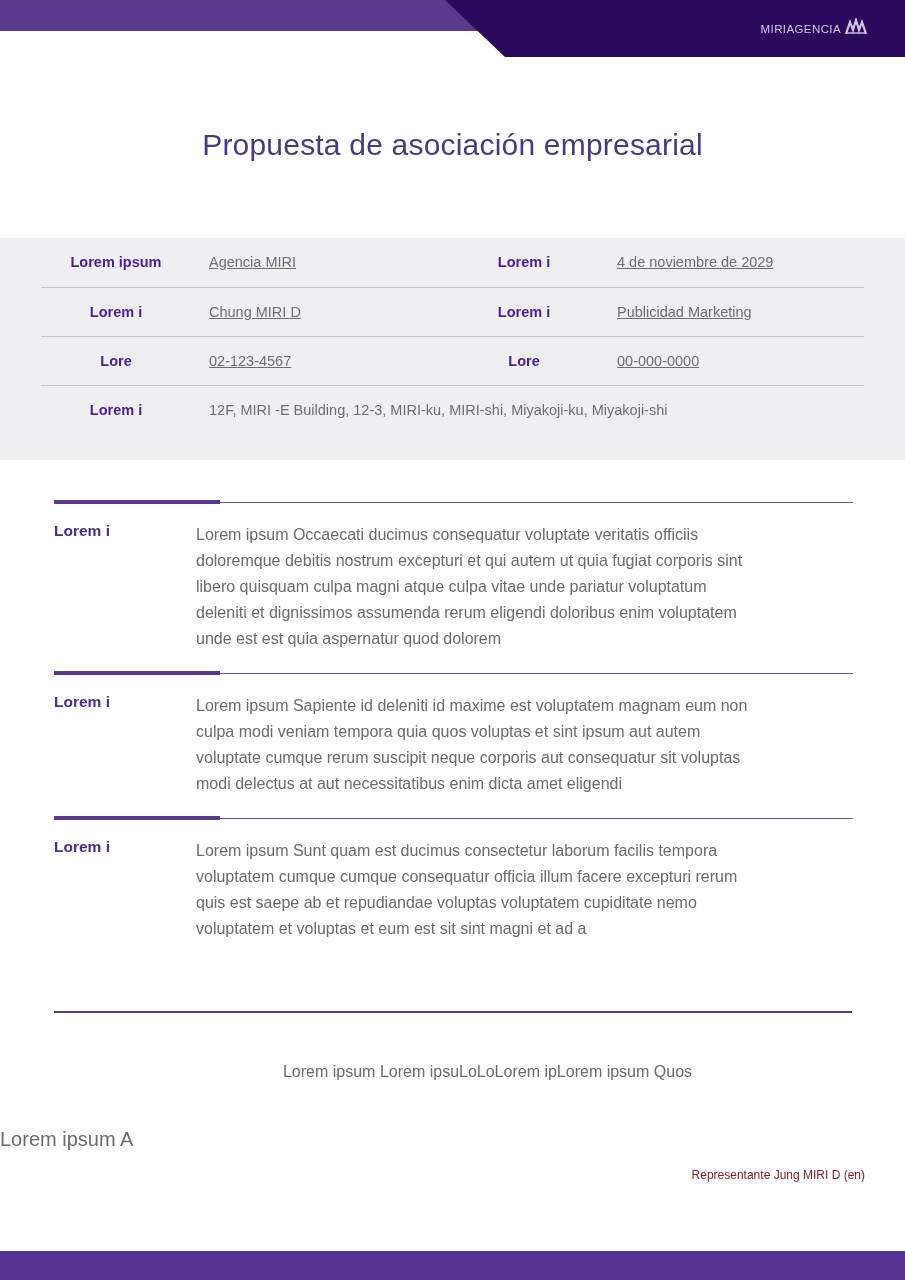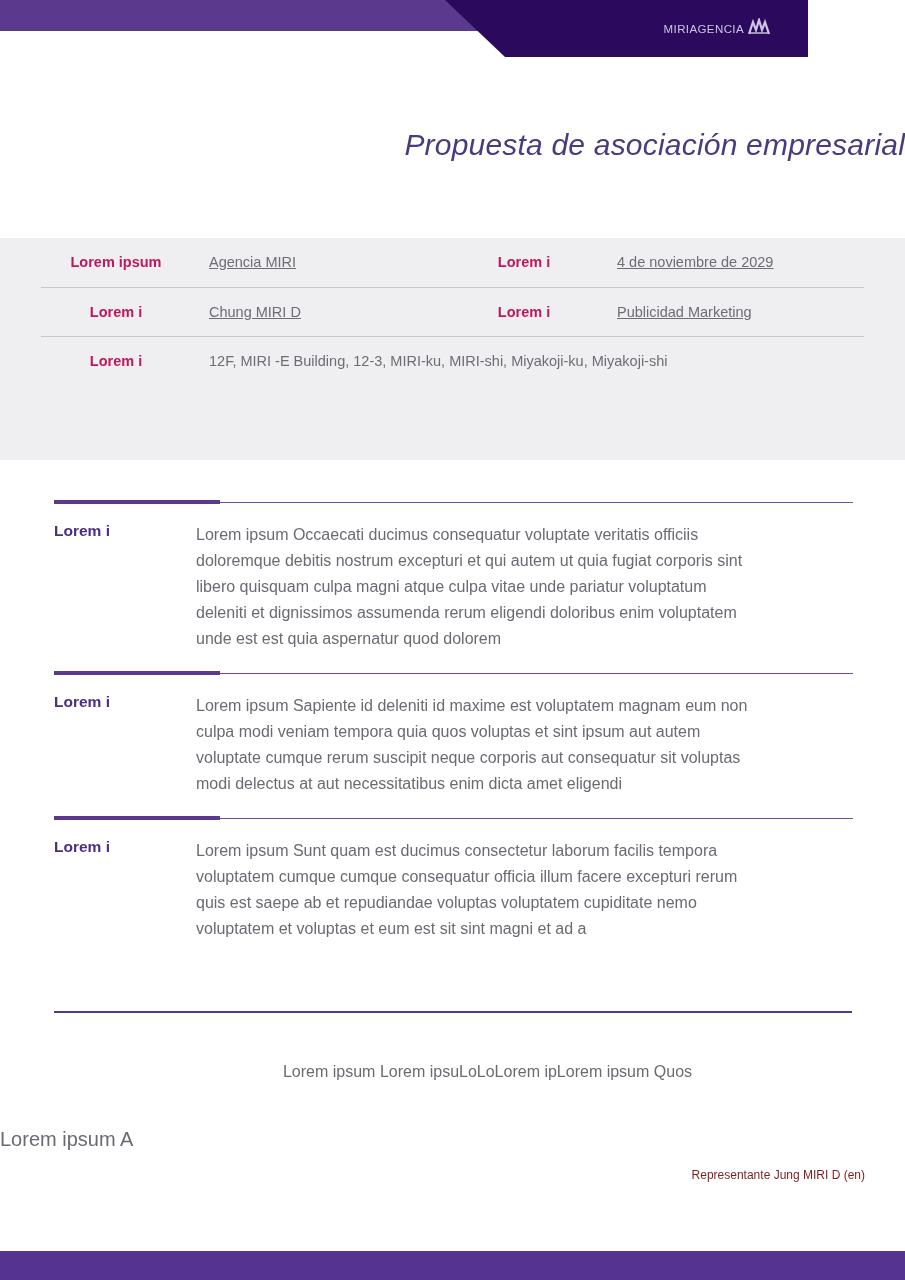--- a/index.html
+++ b/index.html
@@ -12,21 +12,21 @@
     background: #ffffff;
     font-family: "Liberation Sans", sans-serif;
     overflow: hidden;
     position: relative;
   }
 
   
   .header {
     position: absolute;
     top: 0; left: 0;
-    width: 808px;
+    width: 905px;
     height: 57px;
     overflow: hidden;
   }
   .header-band {
     position: absolute;
     top: 0; left: 0;
     width: 905px;
     height: 31px;
     background: #5b3a8e;
   }
@@ -55,26 +55,25 @@
   .logo-mark {
     display: block;
   }
 
   
   .doc-title {
     position: absolute;
     top: 128px;
     left: 0;
     width: 905px;
-    text-align: right;
+    text-align: center;
     color: #4a3a7e;
     font-size: 30px;
     font-weight: 400;
     letter-spacing: 0.2px;
-    font-style: italic;
   }
 
   
   .info-band {
     position: absolute;
     top: 238px;
     left: 0;
     width: 905px;
     height: 222px;
     background: #efeef1;
@@ -91,21 +90,21 @@
   }
   .info-table tr + tr td {
     border-top: 1px solid #c9c6d0;
   }
   .info-table td {
     padding: 0;
     vertical-align: middle;
     font-size: 14.5px;
   }
   .lbl {
-    color: #be185d;
+    color: #4c1d95;
     font-weight: bold;
     text-align: center;
     width: 150px;
     font-size: 14.5px;
   }
   .val {
     color: #6d6d75;
     padding-left: 18px !important;
     font-size: 14.5px;
     text-decoration: underline;
@@ -243,20 +242,26 @@
       <td class="lbl col-w-b">Lorem i</td>
       <td class="val">4 de noviembre de 2029</td>
     </tr>
     <tr>
       <td class="lbl">Lorem i</td>
       <td class="val col-w-a">Chung MIRI D</td>
       <td class="lbl col-w-b">Lorem i</td>
       <td class="val">Publicidad Marketing</td>
     </tr>
     <tr>
+      <td class="lbl">Lore</td>
+      <td class="val col-w-a">02-123-4567</td>
+      <td class="lbl col-w-b">Lore</td>
+      <td class="val">00-000-0000</td>
+    </tr>
+    <tr>
       <td class="lbl">Lorem i</td>
       <td class="val-wide" colspan="3">12F, MIRI -E Building, 12-3, MIRI-ku, MIRI-shi, Miyakoji-ku, Miyakoji-shi</td>
     </tr>
   </tbody>
     </table>
 </div>
 
 <div class="blocks">
 
   <div class="block">

